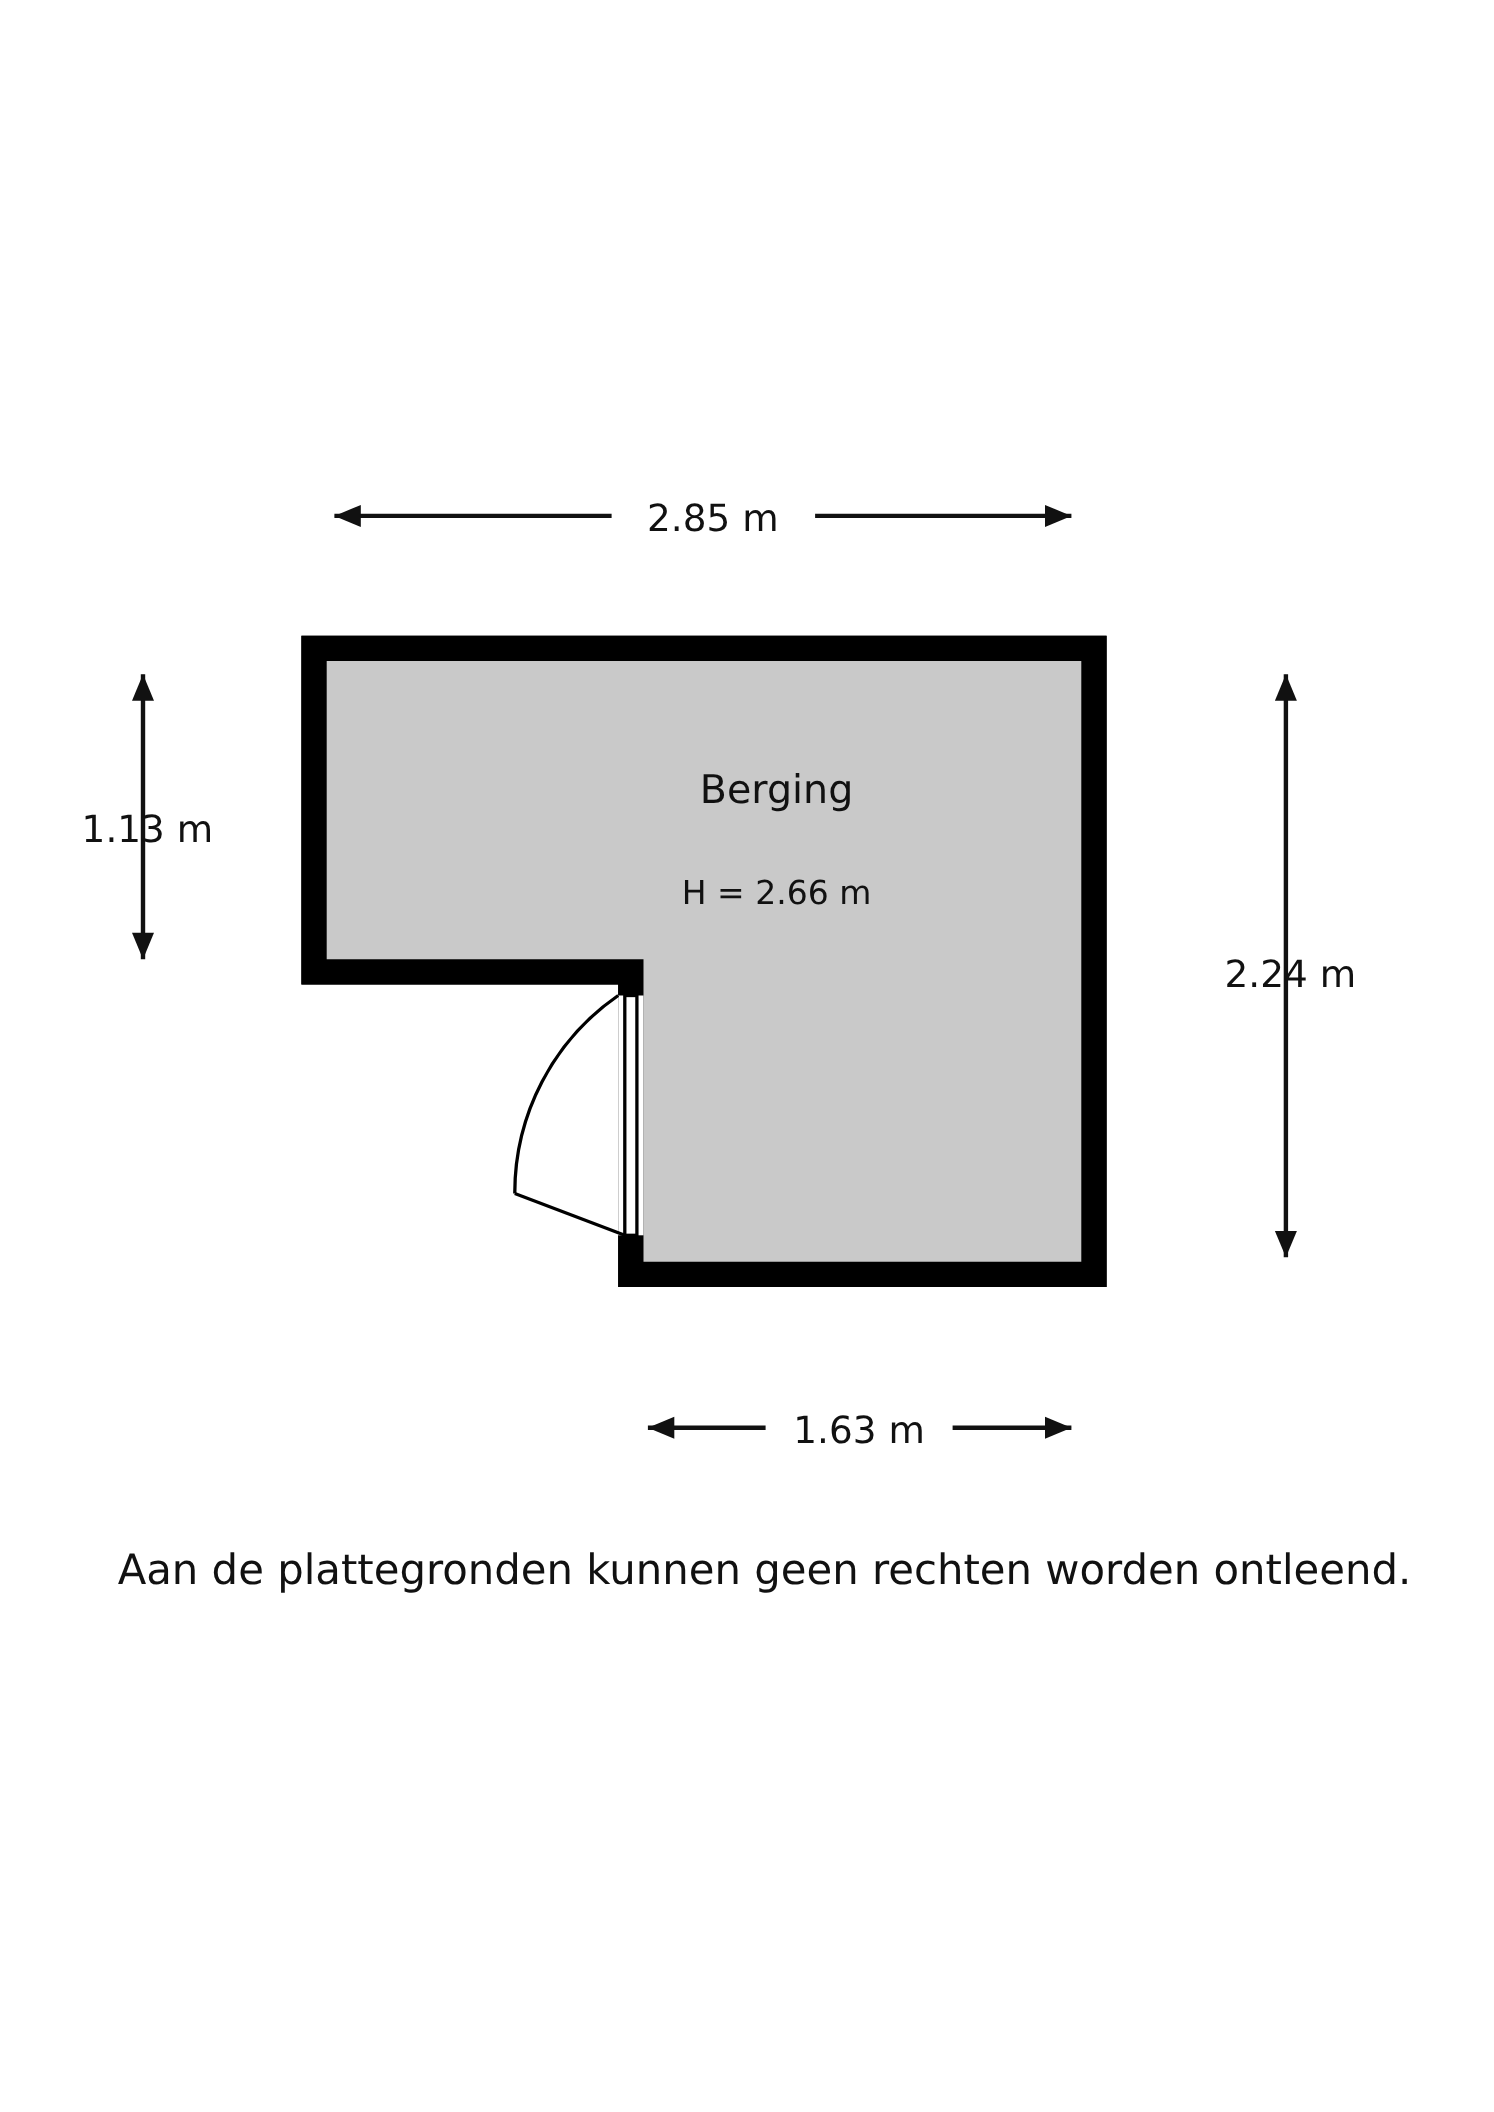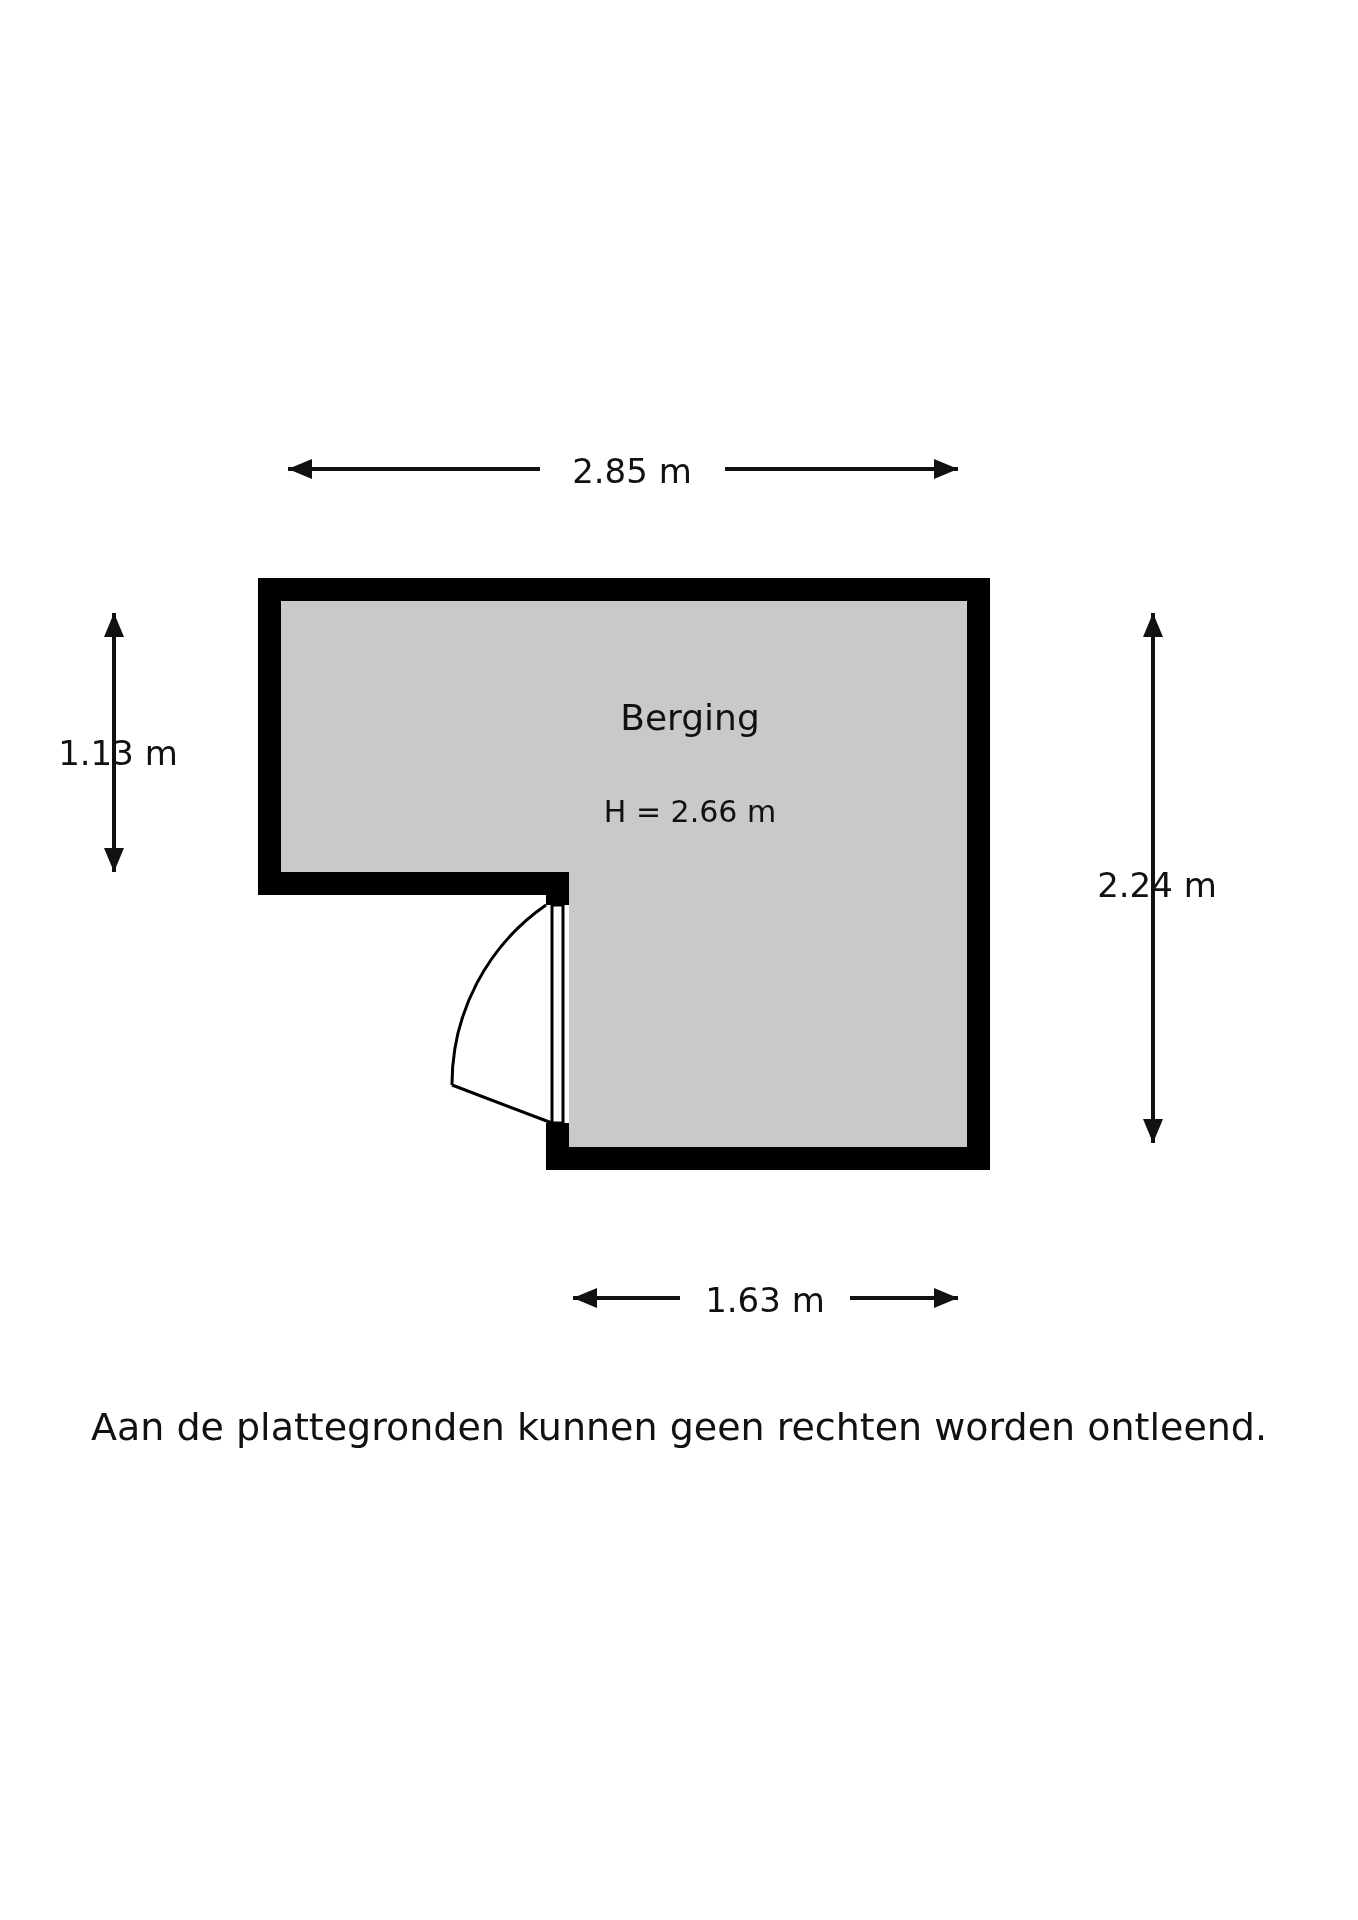--- a/index.html
+++ b/index.html
@@ -10,21 +10,21 @@
   body {
     width: 1358px;
     height: 1920px;
     position: relative;
     font-family: "DejaVu Sans", "Liberation Sans", sans-serif;
     color: #111111;
     overflow: hidden;
   }
   #plan-root {
     position: absolute;
-    left: 0;
+    left: 16px;
     top: 0;
     width: 1192px;
     height: 1920px;
     padding-left: 28px;
   }
   svg.floorplan {
     position: absolute;
     left: 0;
     top: 0;
     width: 1358px;

